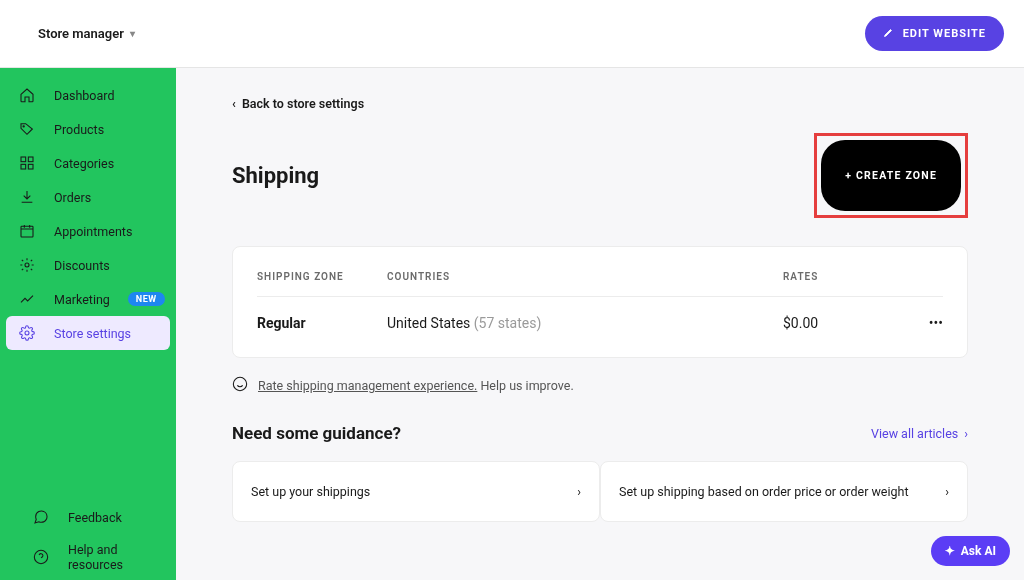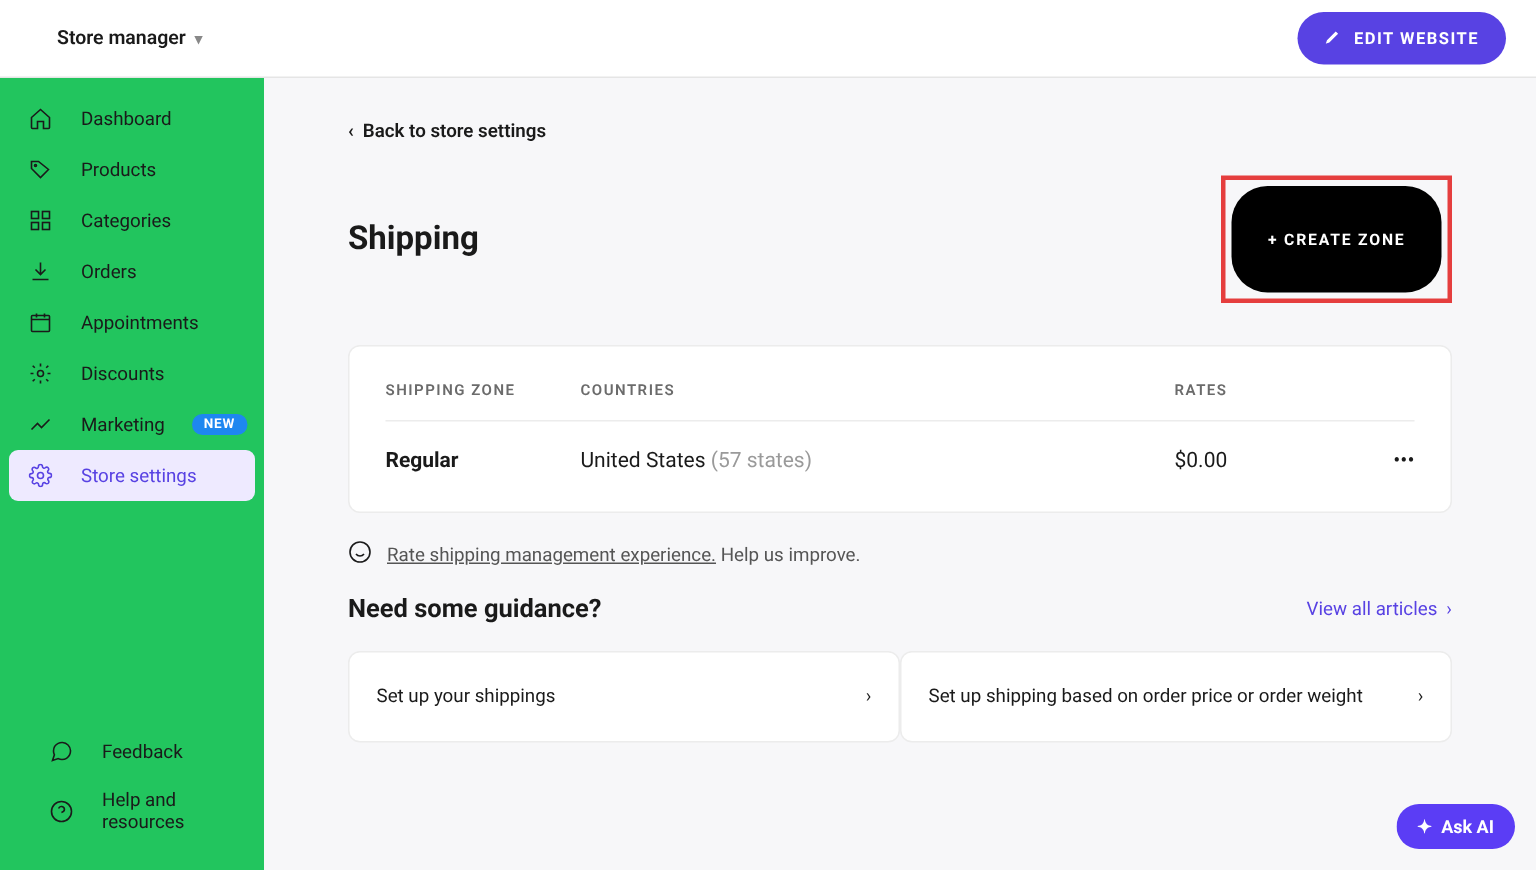--- a/index.html
+++ b/index.html
@@ -1,17 +1,17 @@
 <!DOCTYPE html>
 <html><head>
 <meta charset="utf-8">
 <style>
 * { margin: 0; padding: 0; box-sizing: border-box; font-family: -apple-system, BlinkMacSystemFont, "Segoe UI", Roboto, sans-serif; }
 body { width: 1024px; height: 580px; overflow: hidden; background: #fff; color: #1a1a1a; }
-.header { height: 52px; display: flex; align-items: center; justify-content: space-between; padding: 0 20px 0 38px; border-bottom: 1px solid #e5e5e5; }
+.header { height: 68px; display: flex; align-items: center; justify-content: space-between; padding: 0 20px 0 38px; border-bottom: 1px solid #e5e5e5; }
 .store-switcher { display: flex; align-items: center; gap: 6px; font-size: 13px; font-weight: 600; cursor: pointer; }
 .chevron-down { font-size: 10px; color: #888; }
 .edit-website { background: #5842e3; color: #fff; border: none; border-radius: 20px; padding: 10px 18px; font-size: 11px; font-weight: 700; letter-spacing: 1px; display: flex; align-items: center; gap: 8px; cursor: pointer; }
 .layout { display: flex; height: calc(100% - 50px); }
 .sidebar { width: 176px; background: #22c55e; padding-top: 10px; display: flex; flex-direction: column; position: relative; }
 .sidebar-items { flex: 1; padding: 0 6px; }
 .sidebar-item { display: flex; align-items: center; gap: 18px; padding: 8px 12px; font-size: 12.5px; color: #1a1a1a; cursor: pointer; border-radius: 6px; }
 .sidebar-item .icon { width: 18px; height: 18px; display: flex; align-items: center; justify-content: center; flex-shrink: 0; }
 .sidebar-item.active { background: #eeeaff; color: #5842e3; }
 .sidebar-item.active .icon svg { stroke: #5842e3; }
@@ -26,21 +26,21 @@
 .card { background: #fff; border: 1px solid #ececec; border-radius: 8px; padding: 24px 24px 26px; margin-bottom: 18px; }
 .table-head { display: flex; font-size: 10px; font-weight: 600; letter-spacing: 1px; color: #6b6b6b; padding-bottom: 14px; border-bottom: 1px solid #ececec; }
 .col-zone { width: 130px; }
 .col-country { flex: 1; }
 .col-rates { width: 120px; }
 .col-actions { width: 40px; text-align: right; }
 .table-row { display: flex; align-items: center; font-size: 14px; padding-top: 18px; }
 .table-row .zone-name { font-weight: 700; }
 .table-row .country { color: #1a1a1a; }
 .table-row .country .muted { color: #9a9a9a; }
-.feedback-row { display: flex; align-items: center; gap: 10px; font-size: 12.5px; color: #555; margin-bottom: 16px; }
+.feedback-row { display: flex; align-items: center; gap: 10px; font-size: 12.5px; color: #555; margin-bottom: 28px; }
 .feedback-row .link { text-decoration: underline; cursor: pointer; }
 .guidance-head { display: flex; align-items: center; justify-content: space-between; margin-bottom: 18px; }
 .guidance-title { font-size: 17px; font-weight: 700; }
 .view-all { color: #5842e3; font-size: 12.5px; display: flex; align-items: center; gap: 6px; cursor: pointer; text-align: center; }
 .guides { display: flex; }
 .guide-card { flex: 1; background: #fff; border: 1px solid #ececec; border-radius: 8px; padding: 22px 18px; display: flex; align-items: center; justify-content: space-between; font-size: 12.5px; cursor: pointer; }
 .ask-ai { position: fixed; bottom: 14px; right: 14px; background: #5b3df5; color: #fff; border: none; border-radius: 20px; padding: 8px 14px; font-size: 12px; font-weight: 700; display: flex; align-items: center; gap: 6px; cursor: pointer; }
 svg { stroke: #1a1a1a; stroke-width: 1.6; fill: none; }
 </style>
 </head>

